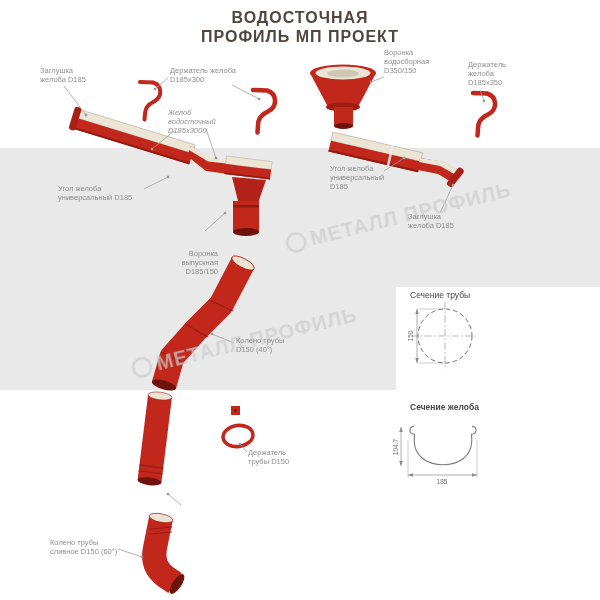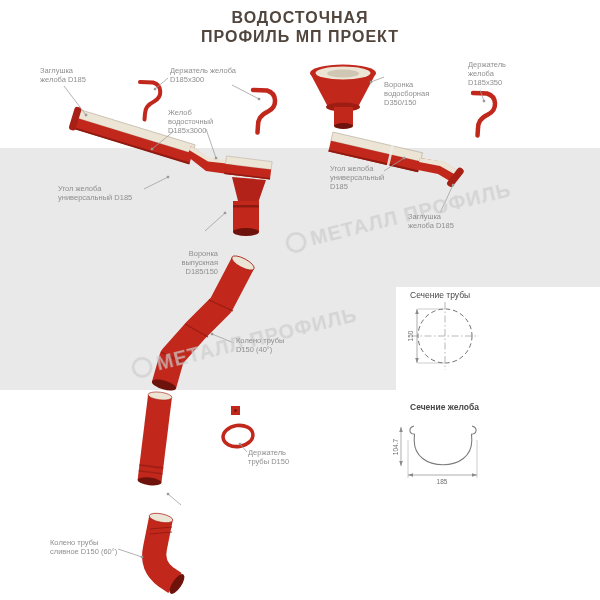--- a/index.html
+++ b/index.html
@@ -181,23 +181,23 @@
       </g>
       <g transform="translate(228,348) rotate(-14)">
         <circle cx="-88" cy="-2" r="9" fill="none" stroke="#cccccc" stroke-width="2.6"></circle>
         <text x="-73" y="5" font-size="20" font-weight="bold" fill="#cccccc" letter-spacing="1">МЕТАЛЛ ПРОФИЛЬ</text>
       </g>
     </g>
   </svg>
 
   <div class="lbl" style="left:40px; top:66px; width:52px;">Заглушка желоба D185</div>
   <div class="lbl" style="left:170px; top:66px; width:72px;">Держатель желоба D185х300</div>
-  <div class="lbl" style="left:384px; top:80px; width:56px;">Воронка водосборная D350/150</div>
+  <div class="lbl" style="left:384px; top:48px; width:56px;">Воронка водосборная D350/150</div>
   <div class="lbl" style="left:468px; top:60px; width:46px;">Держатель желоба D185х350</div>
-  <div class="lbl" style="left:168px; top:108px; width:52px;">Желоб водосточный D185х3000</div>
+  <div class="lbl" style="left:168px; top:108px; width:52px;font-style:italic;">Желоб водосточный D185х3000</div>
   <div class="lbl" style="left:58px; top:184px; width:86px;">Угол желоба универсальный D185</div>
   <div class="lbl" style="left:330px; top:164px; width:56px;">Угол желоба универсальный D185</div>
   <div class="lbl" style="left:408px; top:212px; width:60px;">Заглушка желоба D185</div>
   <div class="lbl r" style="left:158px; top:222px; width:60px;margin-top:27px;">Воронка выпускная D185/150</div>
   <div class="lbl" style="left:236px; top:336px; width:56px;">Колено трубы D150 (40°)</div>
   <div class="lbl" style="left:248px; top:448px; width:48px;">Держатель трубы D150</div>
   <div class="lbl" style="left:50px; top:538px; width:70px;">Колено трубы сливное D150 (60°)</div>
 
   <div class="heading" style="left:410px; top:290px;">Сечение трубы</div>
   <div class="heading" style="left:410px; top:402px;font-weight:bold;">Сечение желоба</div>

